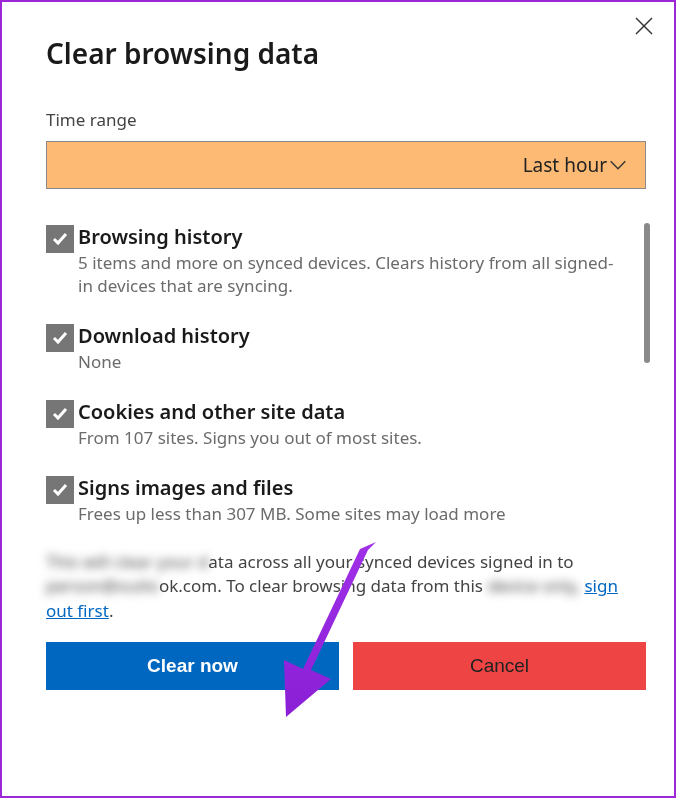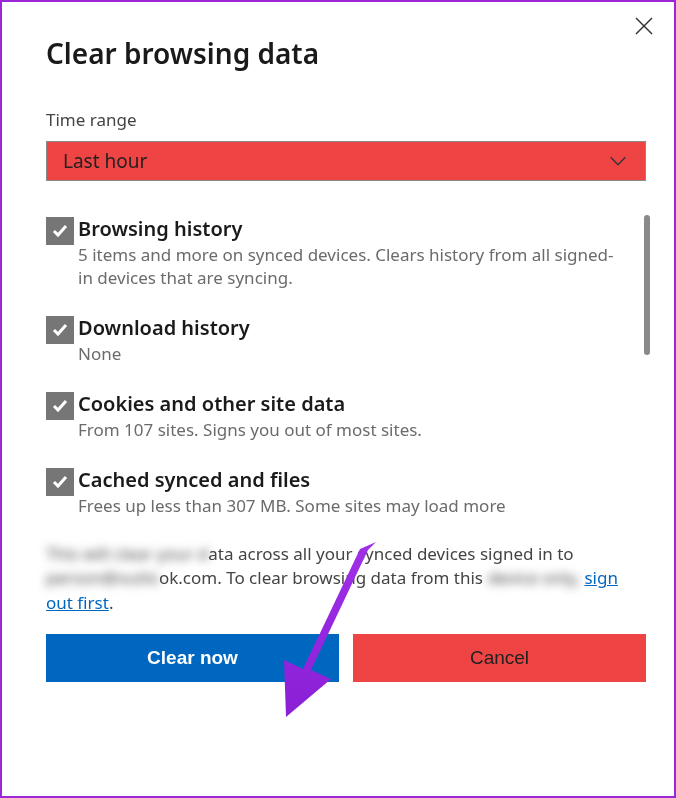--- a/index.html
+++ b/index.html
@@ -38,31 +38,31 @@
       margin-top: 8px;
       margin-bottom: 36px;
     }
     .label {
       font-size: 17px;
       color: #444;
       margin-bottom: 10px;
     }
     .select {
       width: 100%;
-      height: 40px;
+      height: 48px;
       border: 1px solid #8a8a8a;
       display: flex;
       align-items: center;
-      justify-content: space-between;
+      justify-content: flex-end;
       padding: 0 16px;
       font-size: 19px;
       color: #222;
       cursor: pointer;
       margin-bottom: 34px;
-      background: #ef4444;
+      background: #fdba74;
     }
     .select svg { width: 22px; height: 22px; stroke: #333; stroke-width: 1.5; fill:none;}
     .options-list {
       position: relative;
     }
     .scroll-thumb {
       position: absolute;
       right: -4px;
       top: 0px;
       width: 6px;
@@ -211,21 +211,21 @@
       </div>
     </div>
 
     <div class="option-row">
       <div class="checkbox">
         <svg viewBox="0 0 18 18">
             <polyline points="3 9 7 13 15 4"></polyline>
           </svg>
       </div>
       <div class="opt-text">
-        <div class="opt-label">Cached synced and files</div>
+        <div class="opt-label">Signs images and files</div>
         <div class="opt-desc">Frees up less than 307 MB. Some sites may load more</div>
       </div>
     </div>
   </div>
 
   <div class="footer-note">
     <span class="blur">This will clear your d</span><span>ata across all your synced devices signed in to </span><span class="blur">person@outlo</span><span>ok.com. To clear browsing data from this </span><span class="blur">device only, </span><span class="link">sign out first</span><span>.</span>
   </div>
 
   <div class="btn-row">

